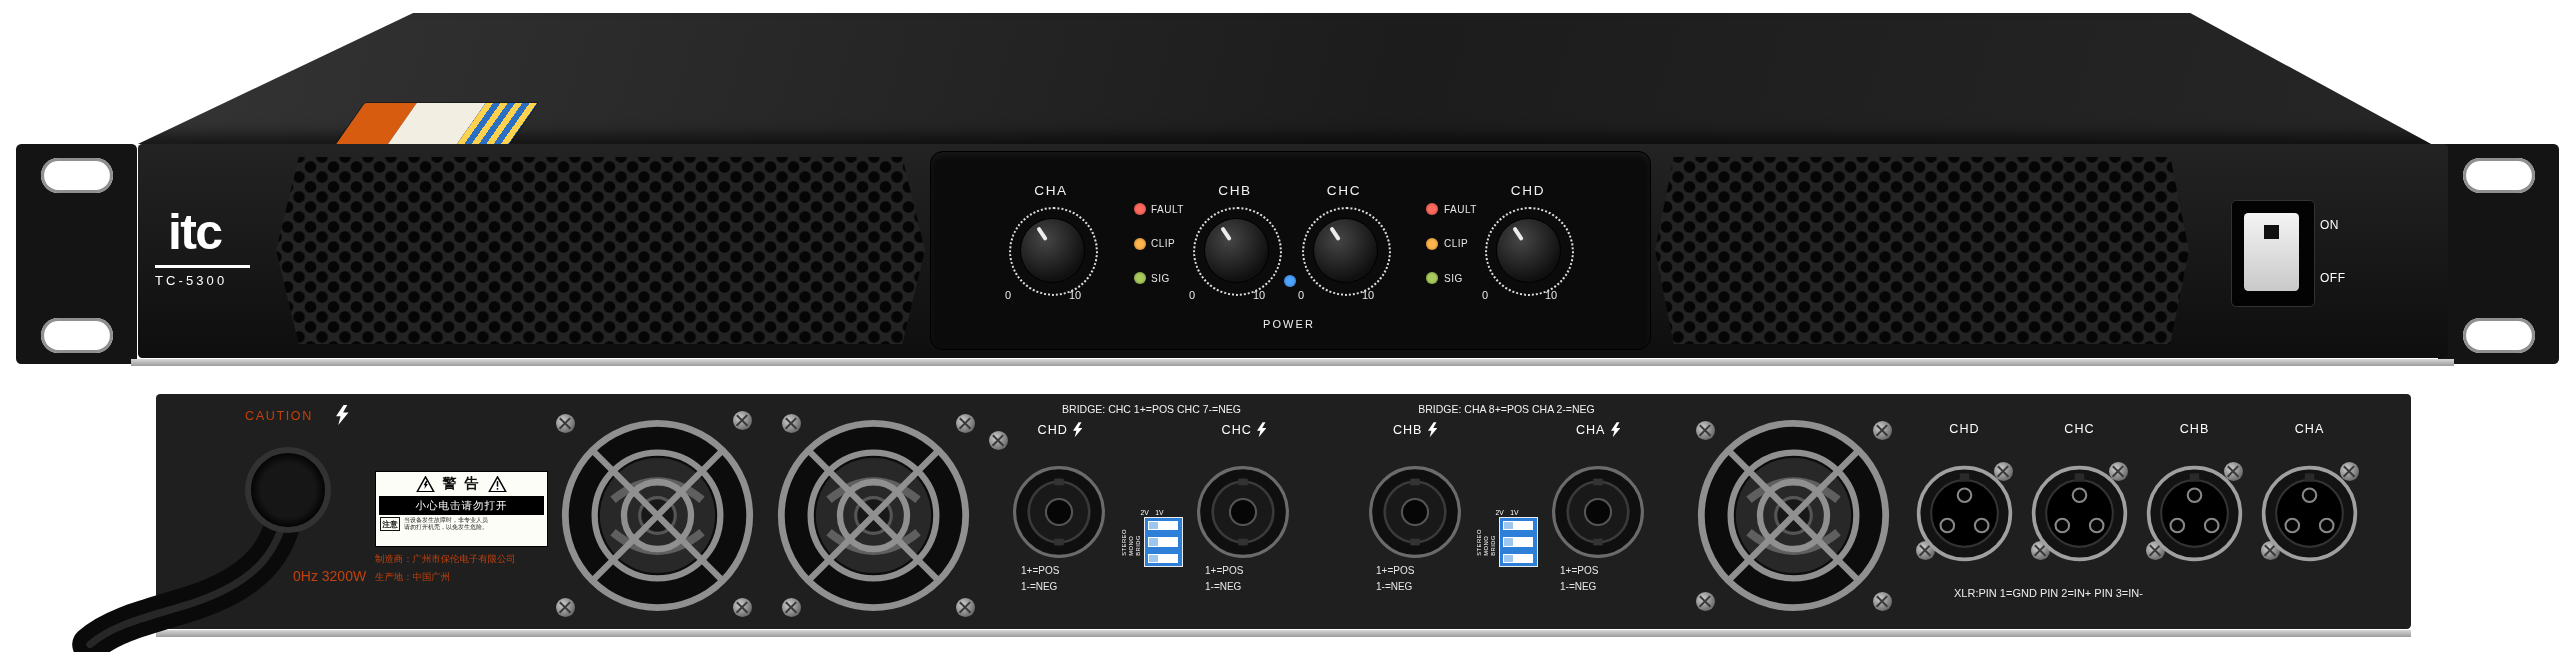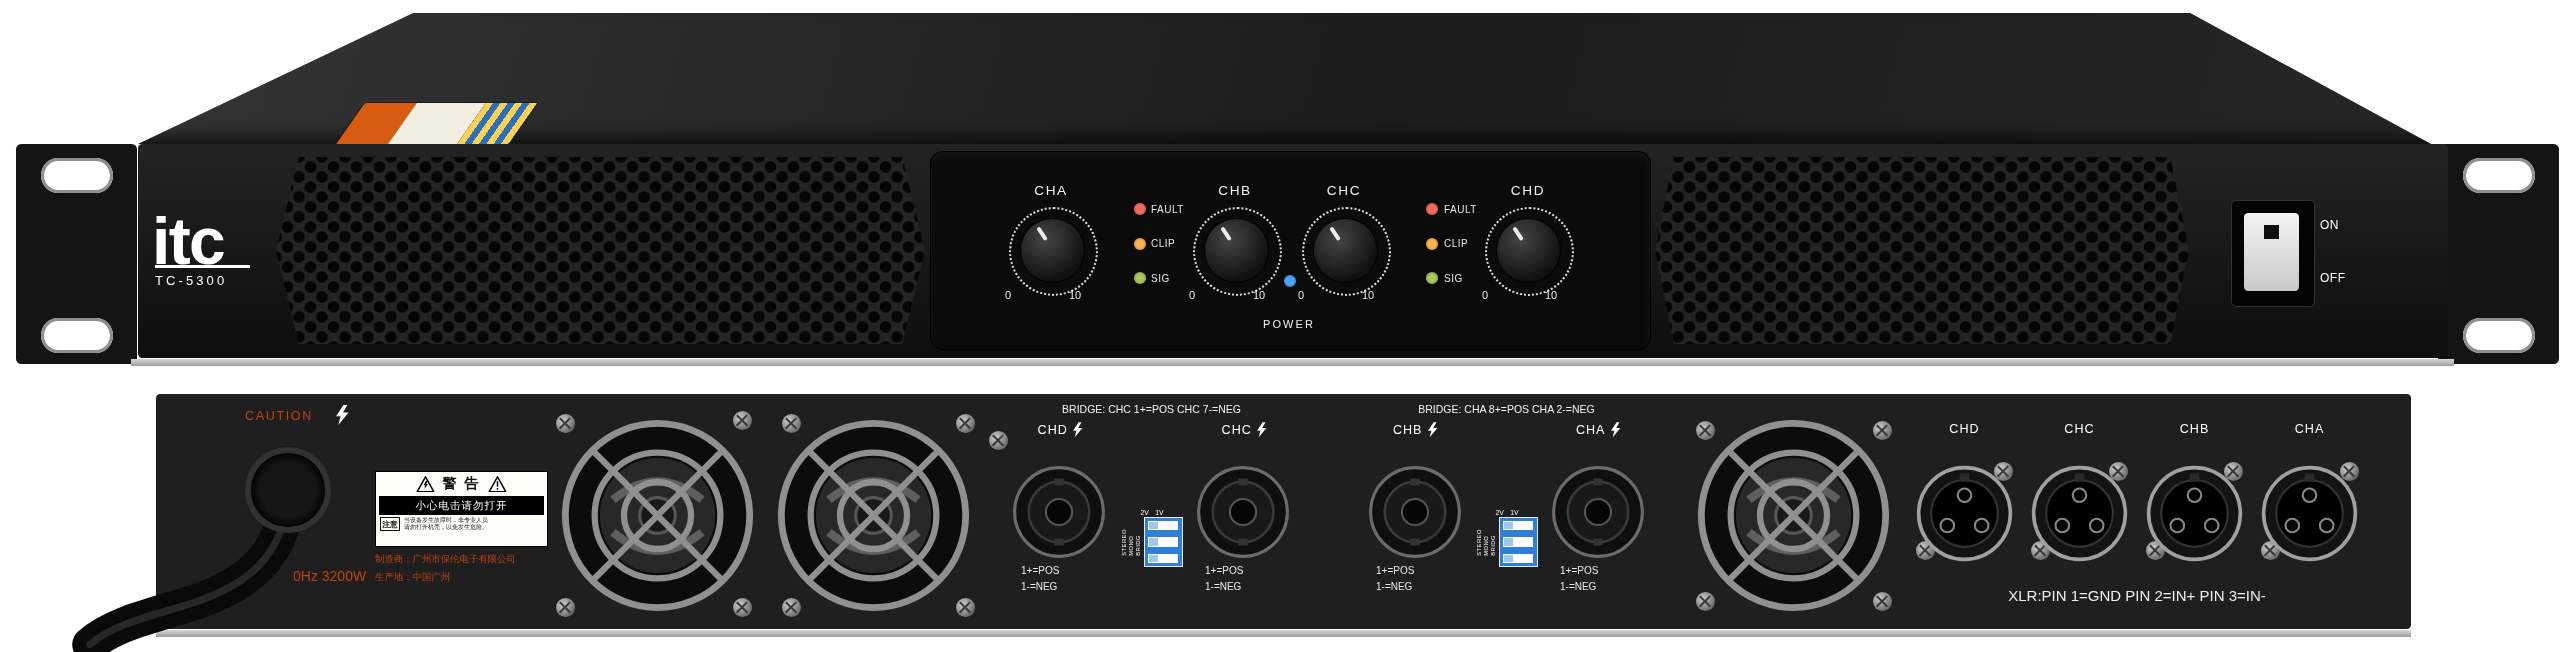--- a/index.html
+++ b/index.html
@@ -25,21 +25,21 @@
     background:linear-gradient(#232323,#0e0e0e);border-radius:4.2px;}
   .lip{position:absolute;background:linear-gradient(#d7d7d7,#9c9c9c);}
   .grille{position:absolute;top:157px;height:187px;background-color:#232323;
     background-image:radial-gradient(circle,#050505 5.2px,transparent 6.3px),
                      radial-gradient(circle,#050505 5.2px,transparent 6.3px);
     background-size:23px 20px;background-position:0 0,11.5px 10px;
     clip-path:polygon(3.5% 0,96.5% 0,100% 50%,96.5% 100%,3.5% 100%,0 50%);}
   .center-recess{position:absolute;left:930px;top:151px;width:719px;height:197px;
     background:#0b0b0b;border-radius:12.6px;border:1px solid #000;
     box-shadow:inset 0 4.2px 7.3px rgba(255,255,255,.05);}
-  .brand{position:absolute;left:152px;top:203px;font-size:66px;font-weight:800;letter-spacing:-1.6px;color:#fff;}
+  .brand{position:absolute;left:168px;top:203px;font-size:50px;font-weight:800;letter-spacing:-1.6px;color:#fff;}
   .brand-line{position:absolute;left:155px;top:265px;width:95px;height:2.6px;background:#fff;}
   .model{position:absolute;left:155px;top:273px;font-size:13px;letter-spacing:3.1px;color:#fff;}
   .ch-label{position:absolute;top:183px;width:94px;text-align:center;font-size:13.6px;
     letter-spacing:1.6px;color:#f0f0f0;}
   .knob-ring{position:absolute;top:207px;width:85px;height:85px;border-radius:50%;
     border:2.1px dotted #dcdcdc;}
   .knob{position:absolute;top:218px;width:63px;height:63px;border-radius:50%;
     background:radial-gradient(circle at 38% 32%,#464646,#101010 72%);border:1.6px solid #000;}
   .knob::after{content:"";position:absolute;left:50%;top:4.2px;width:3.7px;height:14.6px;margin-left:-1.8px;
     background:#ececec;border-radius:2.1px;transform-origin:50% 27px;transform:rotate(-34deg);}
@@ -85,21 +85,21 @@
   .dip{position:absolute;top:509px;width:84px;display:flex;flex-direction:column;align-items:center;}
   .dip-top{display:flex;gap:6.3px;font-size:6.8px;color:#fff;margin-bottom:1px;}
   .dip-main{display:flex;align-items:center;gap:2.1px;}
   .dip-words{display:flex;gap:1px;font-size:5.8px;color:#fff;}
   .dip-words span{writing-mode:vertical-rl;transform:rotate(180deg);letter-spacing:0.5px;}
   .dip-block{width:39px;height:50px;background:#2d7fd8;border:1.6px solid #ececec;box-sizing:border-box;
     padding:3.1px;display:flex;flex-direction:column;justify-content:space-between;}
   .dip-slider{height:9.4px;background:#fff;position:relative;}
   .dip-slider::after{content:"";position:absolute;left:1px;top:1px;width:9.4px;height:7.3px;background:#9ec7ef;}
   .xlr-label{position:absolute;top:422px;width:73px;text-align:center;font-size:12.6px;color:#fff;letter-spacing:1px;}
-  .xlr-note{position:absolute;left:1954px;top:587px;width:366px;text-align:center;font-size:15px;color:#ededed;}
+  .xlr-note{position:absolute;left:1954px;top:587px;width:366px;font-size:11px;color:#ededed;}
 </style>
 </head>
 <body>
 
 <div id="stage">
 
   <div class="top-surface">
     <div class="sticker">
       <span class="stk-a"></span>
       <span class="stk-b"></span>

